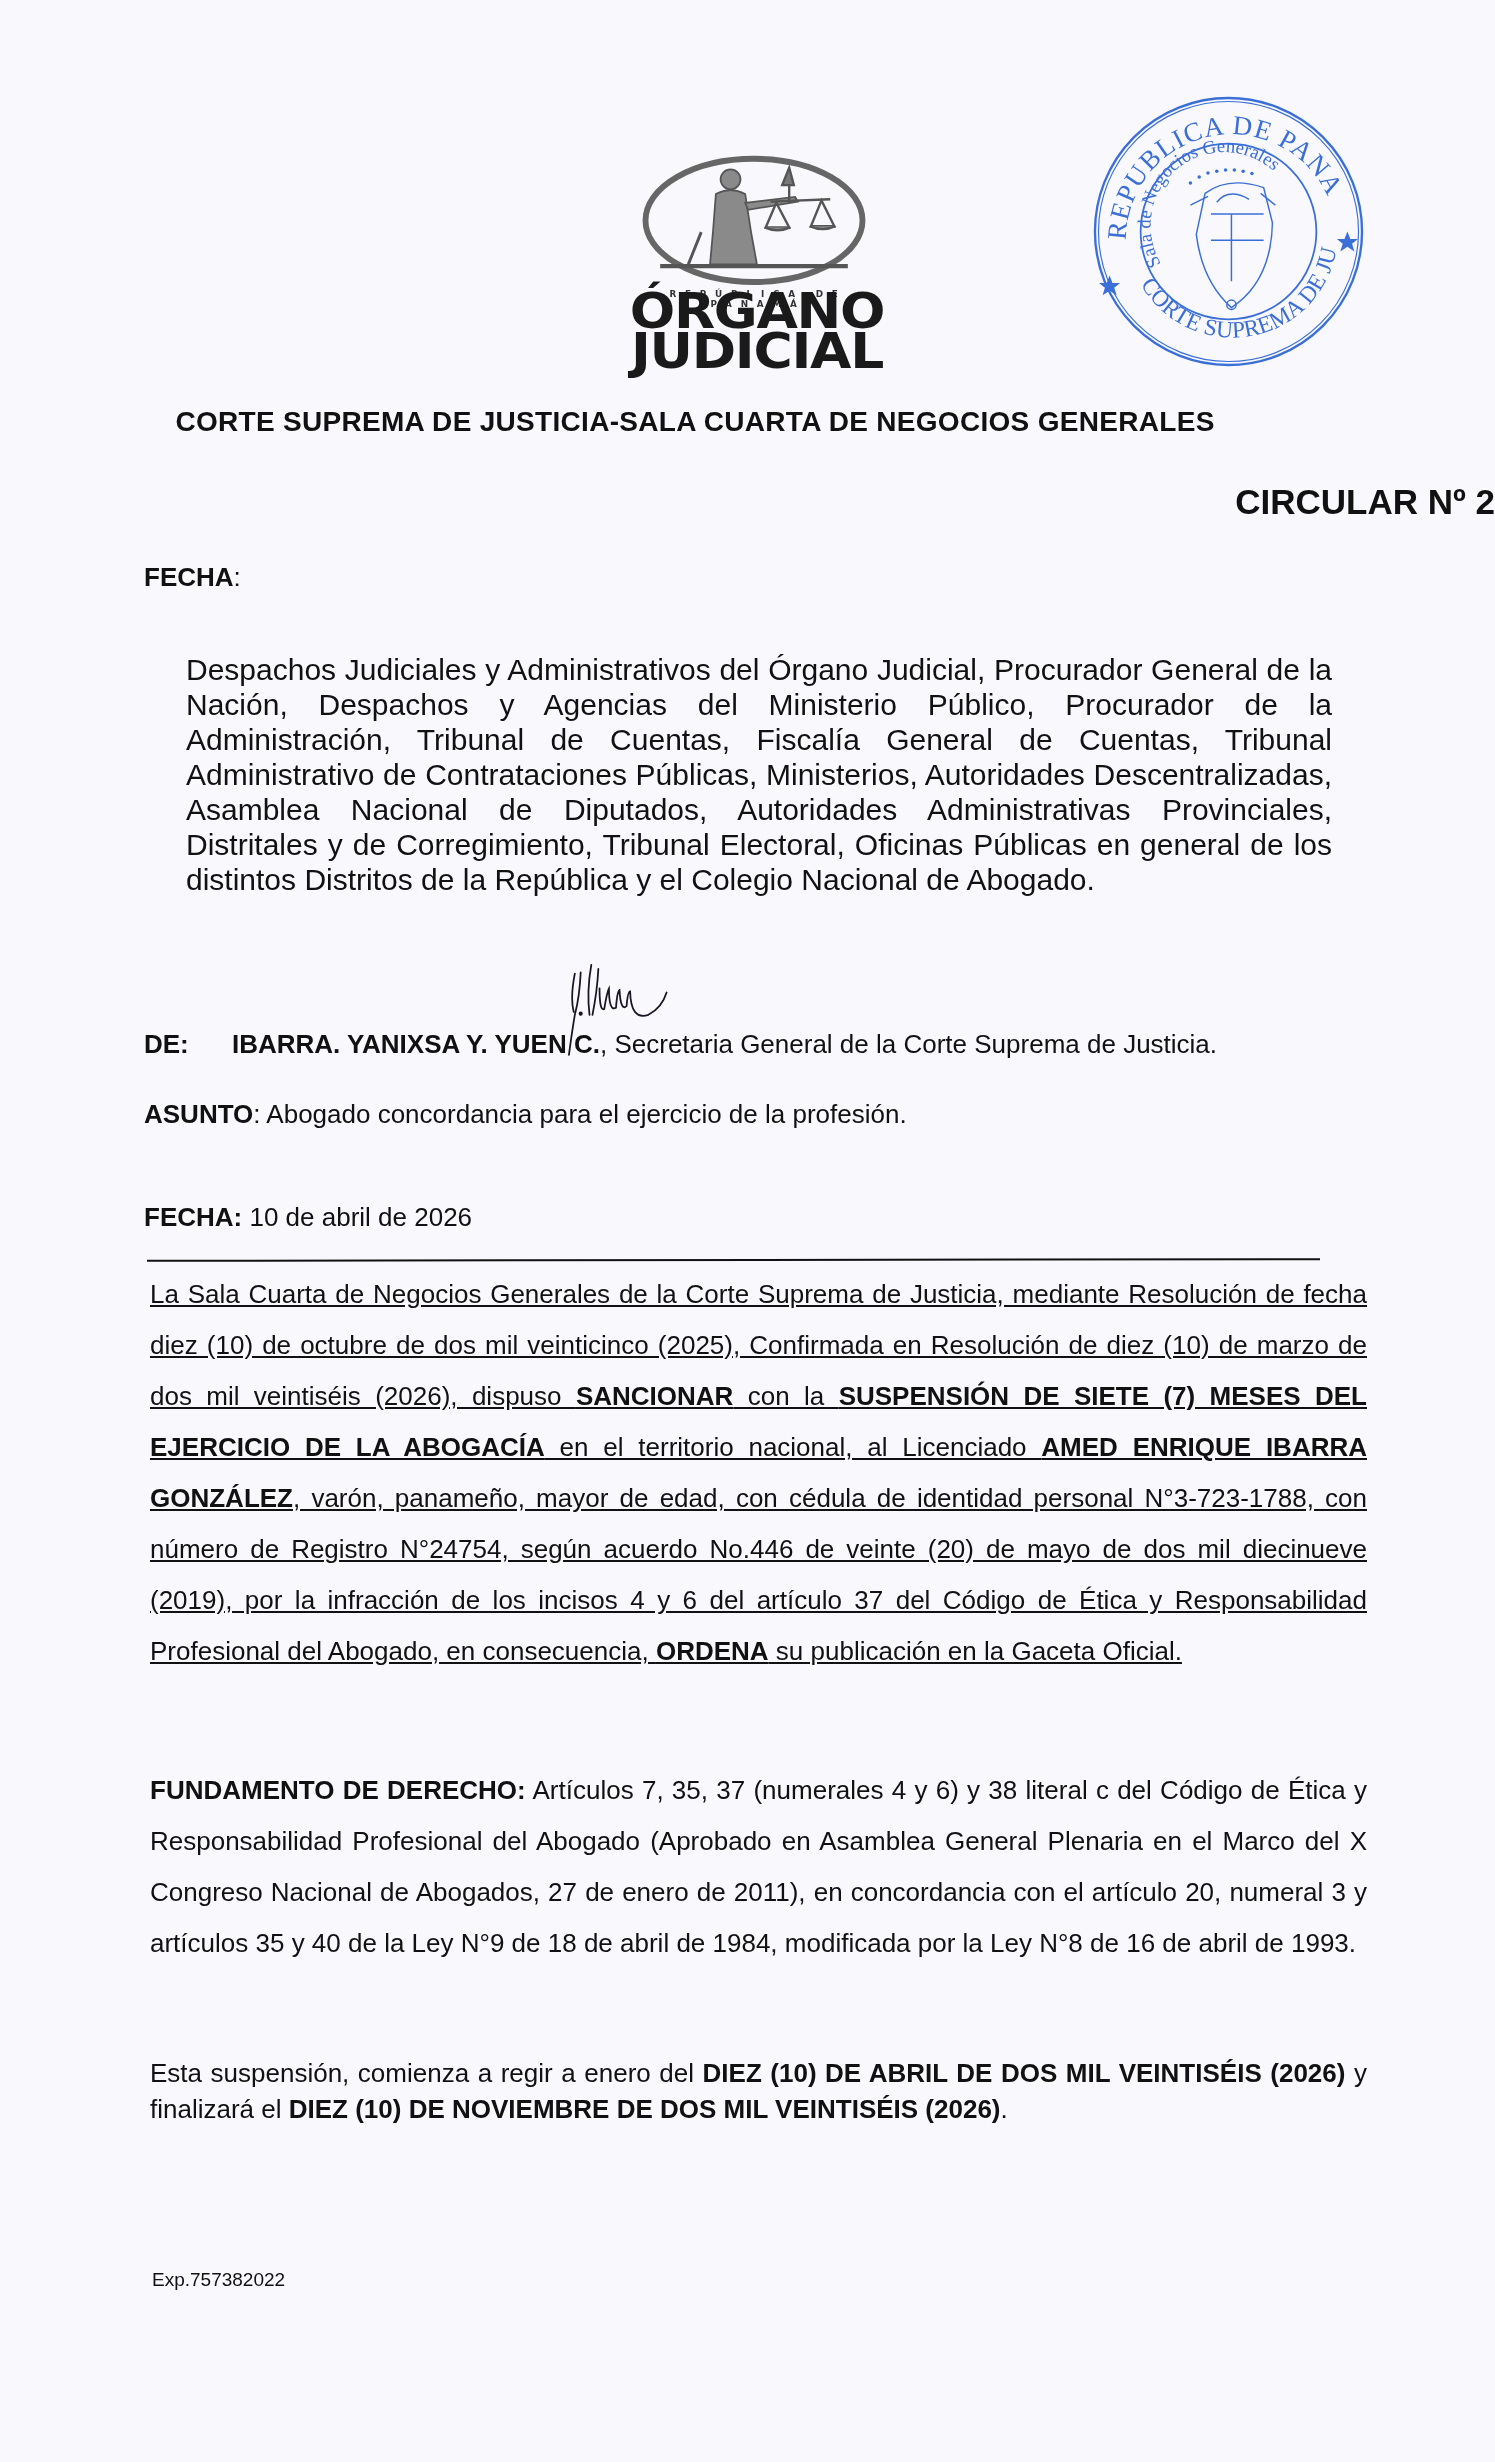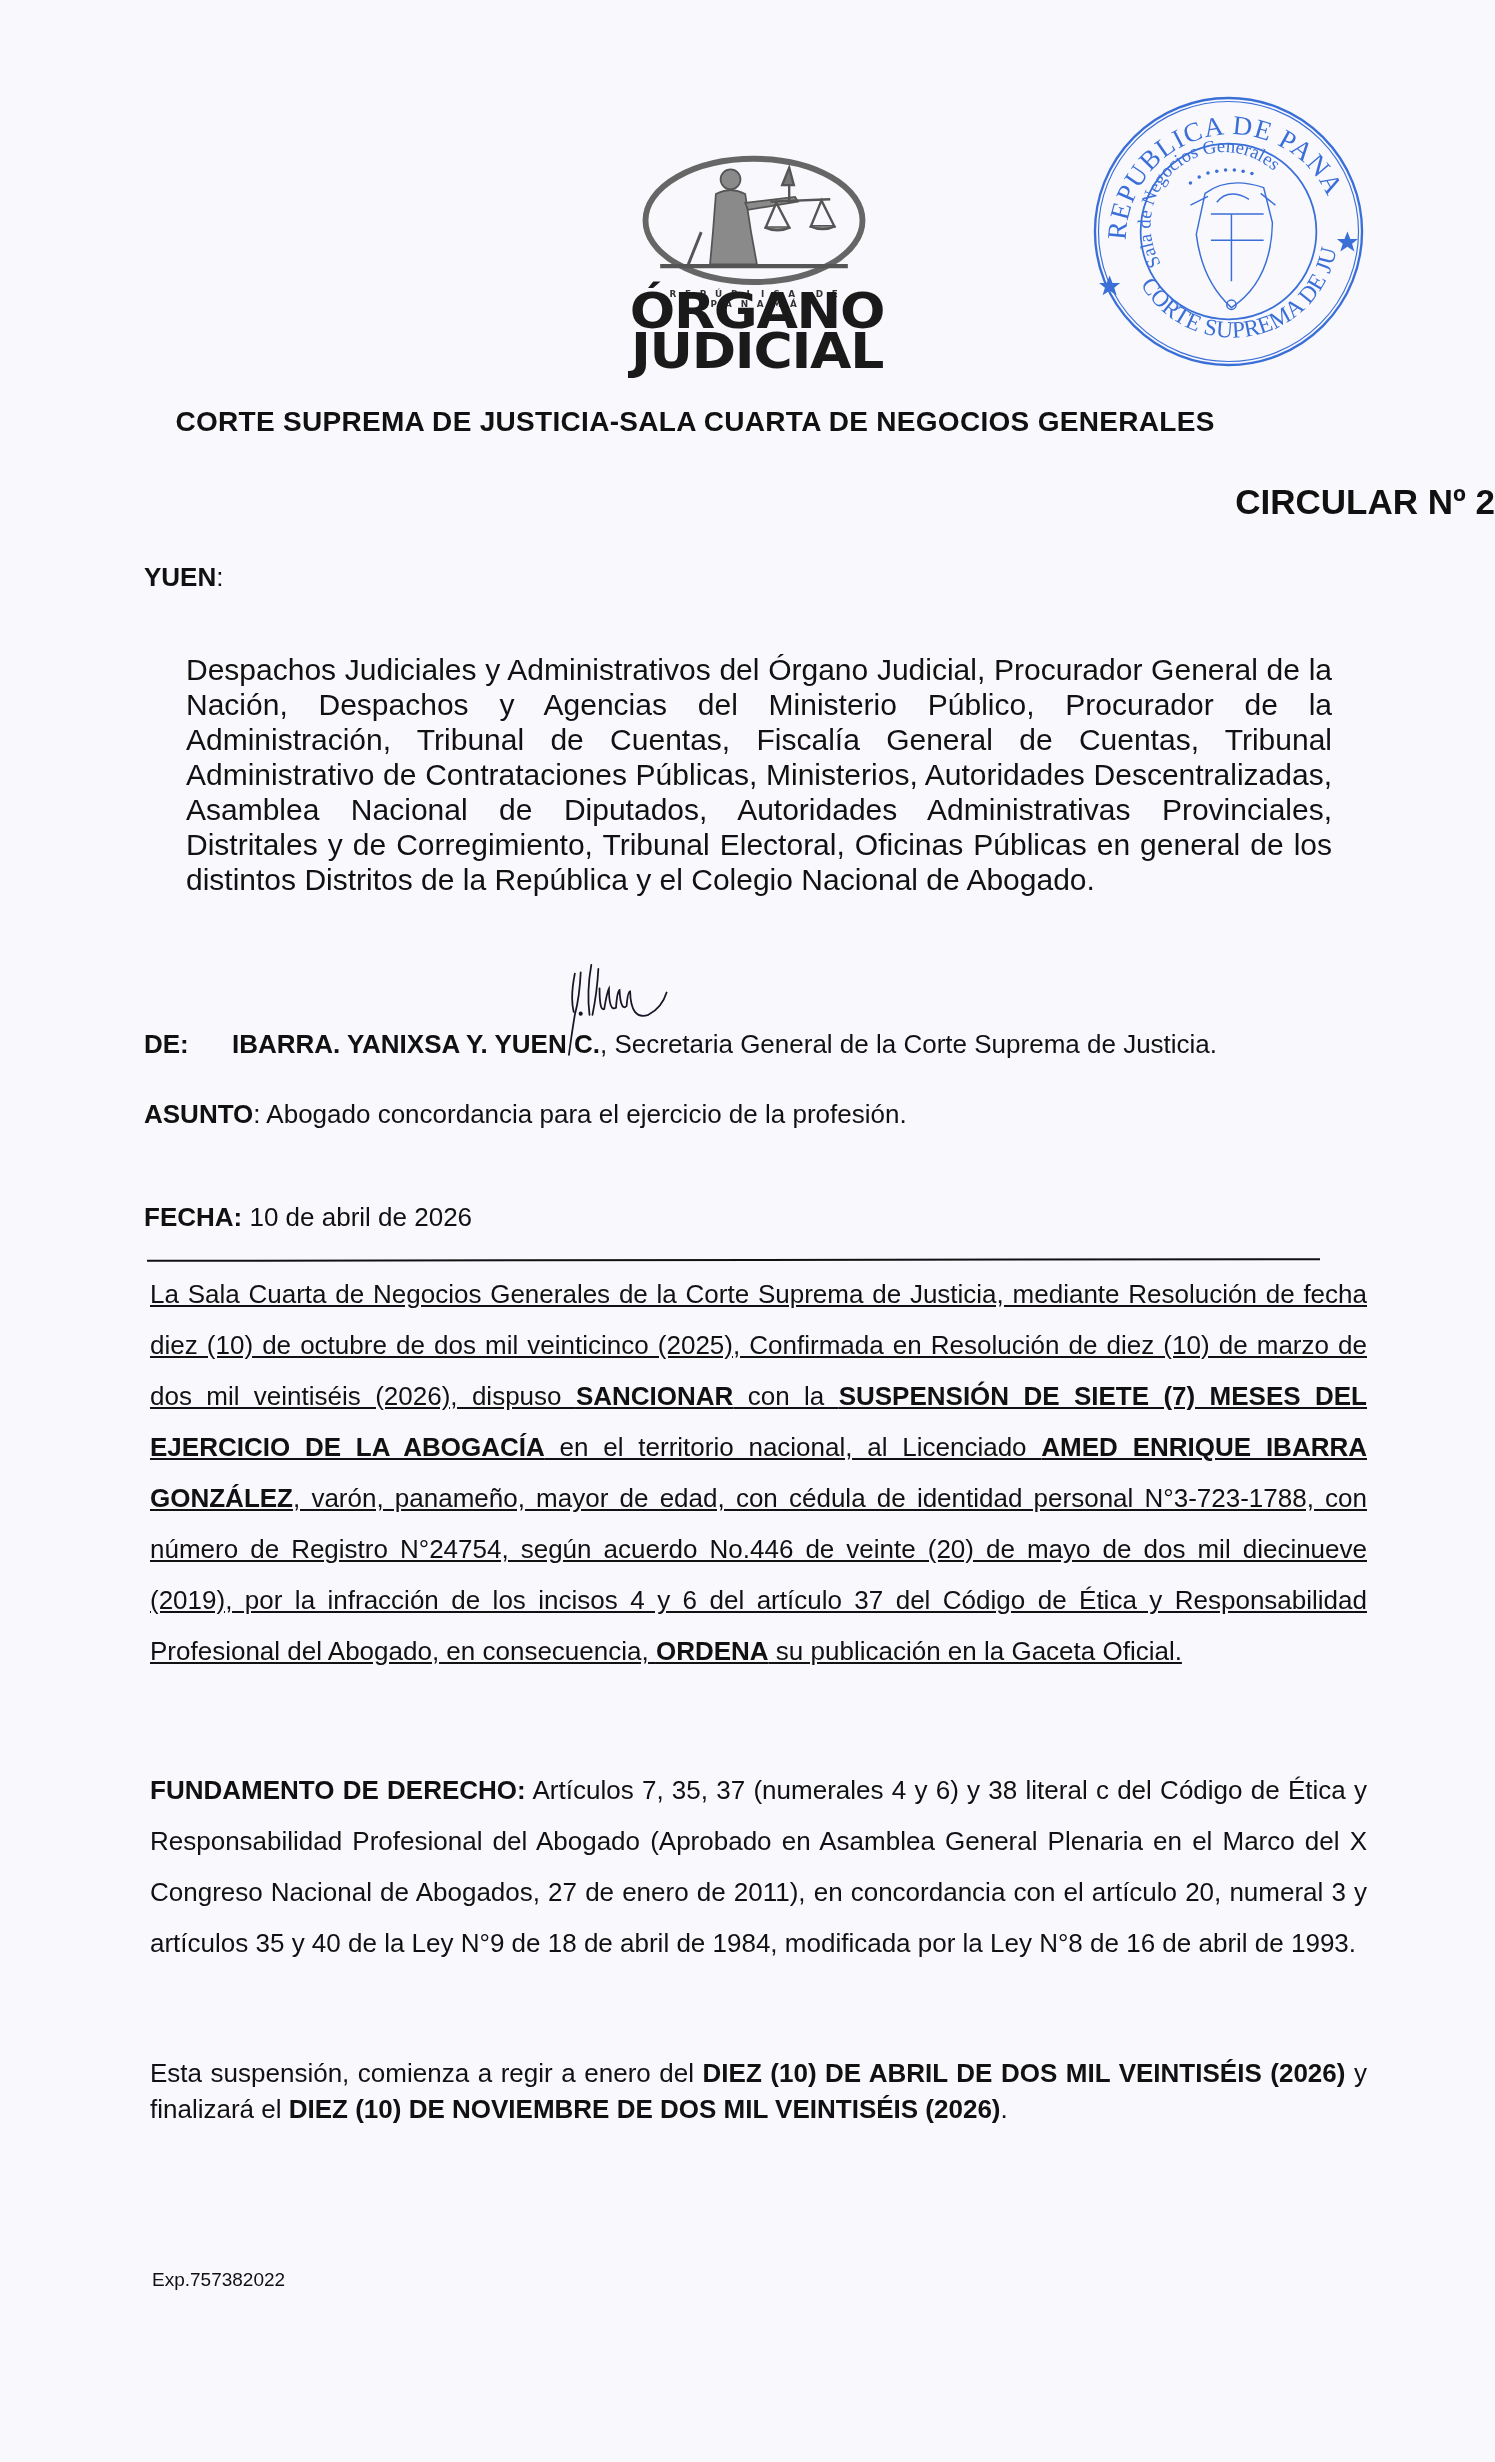--- a/index.html
+++ b/index.html
@@ -145,21 +145,21 @@
           <circle cx="180" cy="162" r="3"></circle>
       </g>
     </g>
   </svg>
 </div>
 
 <div id="court-title" class="abs">CORTE SUPREMA DE JUSTICIA-SALA CUARTA DE NEGOCIOS GENERALES</div>
 <div id="circular-title" class="abs">CIRCULAR Nº 2</div>
 
 <div id="para-label" class="abs">
-  <span class="lbl">YUEN</span><span>:</span>
+  <span class="lbl">FECHA</span><span>:</span>
 </div>
 
 <div id="recipients" class="abs">Despachos Judiciales y Administrativos del Órgano Judicial, Procurador General de la Nación, Despachos y Agencias del Ministerio Público, Procurador de la Administración, Tribunal de Cuentas, Fiscalía General de Cuentas, Tribunal Administrativo de Contrataciones Públicas, Ministerios, Autoridades Descentralizadas, Asamblea Nacional de Diputados, Autoridades Administrativas Provinciales, Distritales y de Corregimiento, Tribunal Electoral, Oficinas Públicas en general de los distintos Distritos de la República y el Colegio Nacional de Abogado.</div>
 
 <div id="signature" class="abs">
   <svg viewBox="0 0 180 170" width="106" height="100">
     <g fill="none" stroke="#1b1424" stroke-width="3" stroke-linecap="round">
       <path d="M20 30 Q12 70 18 95 M30 28 Q28 70 20 100 Q15 130 10 168"></path>
       <circle cx="30" cy="98" r="2" fill="#1b1424"></circle>
       <path d="M48 15 Q40 60 45 100 M60 22 Q58 60 50 100"></path>

